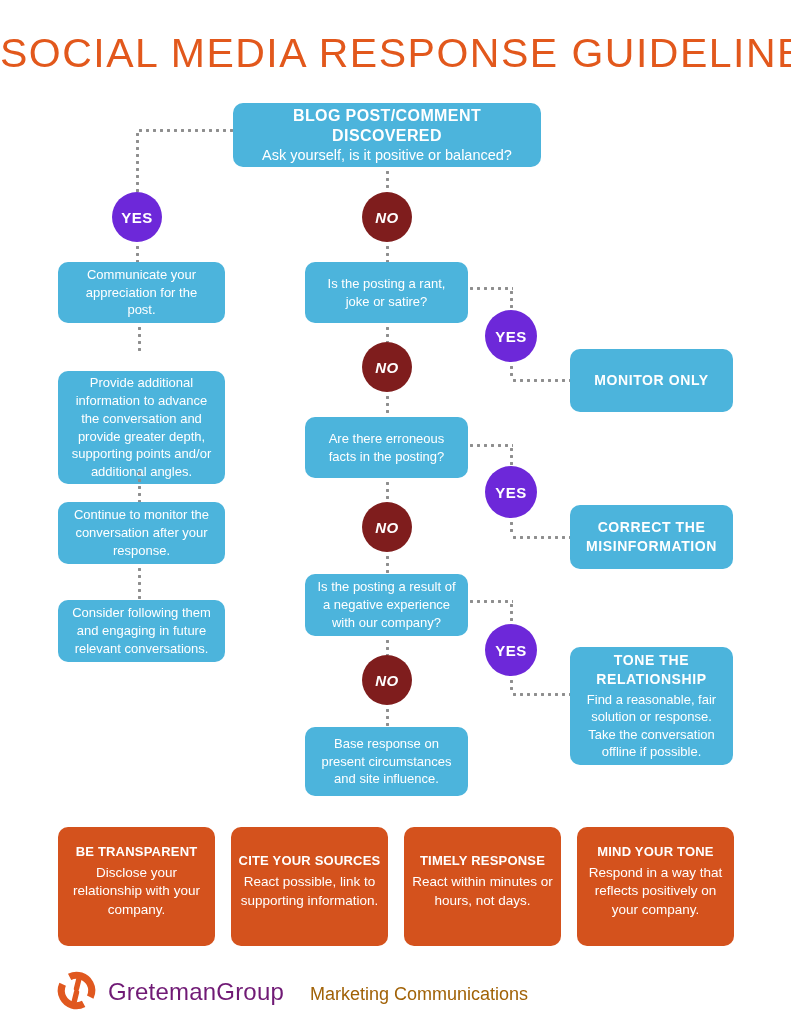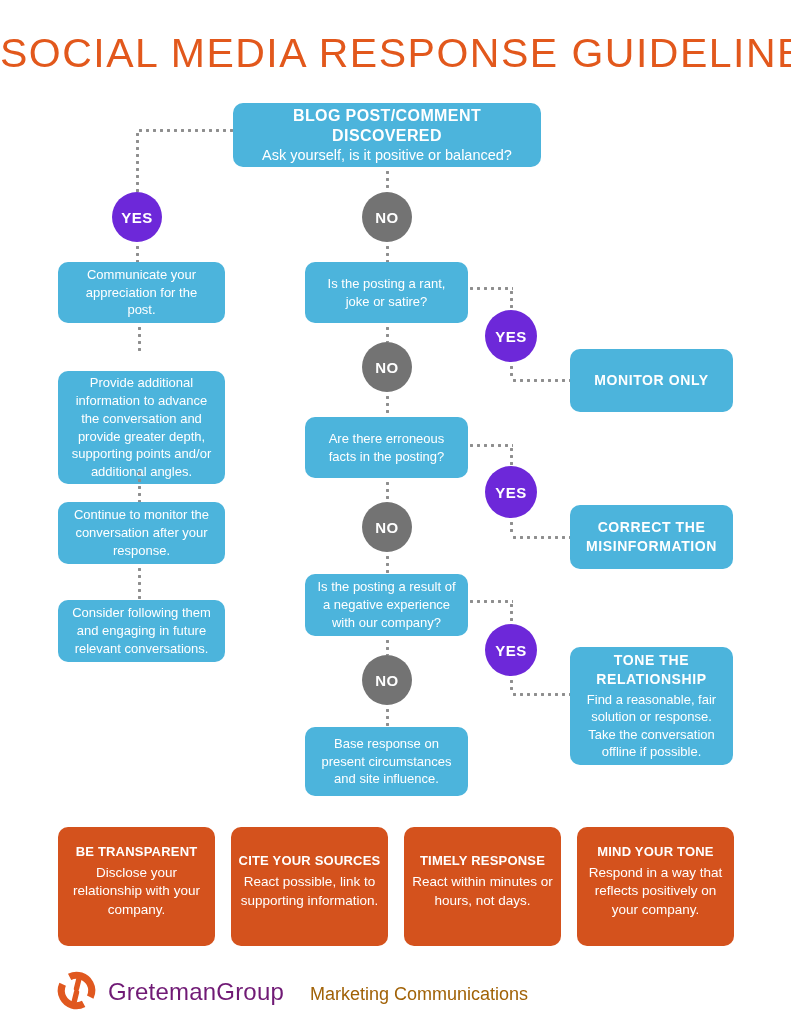--- a/index.html
+++ b/index.html
@@ -22,21 +22,21 @@
   .node .node-sub { font-size:14.5px; line-height:1.3; }
   .node .body-text { font-size:13px; line-height:1.38; }
   .action-title { font-weight:bold; font-size:14px; letter-spacing:0.6px; line-height:1.35; }
   .action-body { font-size:13px; line-height:1.35; margin-top:2px; }
   .badge {
     position:absolute; width:50px; height:50px; border-radius:50%;
     display:flex; align-items:center; justify-content:center;
     color:#ffffff; font-weight:bold; font-size:15px; letter-spacing:0.5px;
   }
   .badge.yes { background:#6d28d9;text-align:right; }
-  .badge.no  { background:#737373; }
+  .badge.no  { background:#7f1d1d;font-style:italic; }
   .badge.big { width:52px; height:52px; }
   .vdots {
     position:absolute; width:5px;
     background-image:radial-gradient(circle, #8e8e8e 1.4px, transparent 1.6px);
     background-size:5px 7px; background-repeat:repeat-y; background-position:center top;
   }
   .hdots {
     position:absolute; height:5px;
     background-image:radial-gradient(circle, #8e8e8e 1.4px, transparent 1.6px);
     background-size:7px 5px; background-repeat:repeat-x; background-position:left center;

